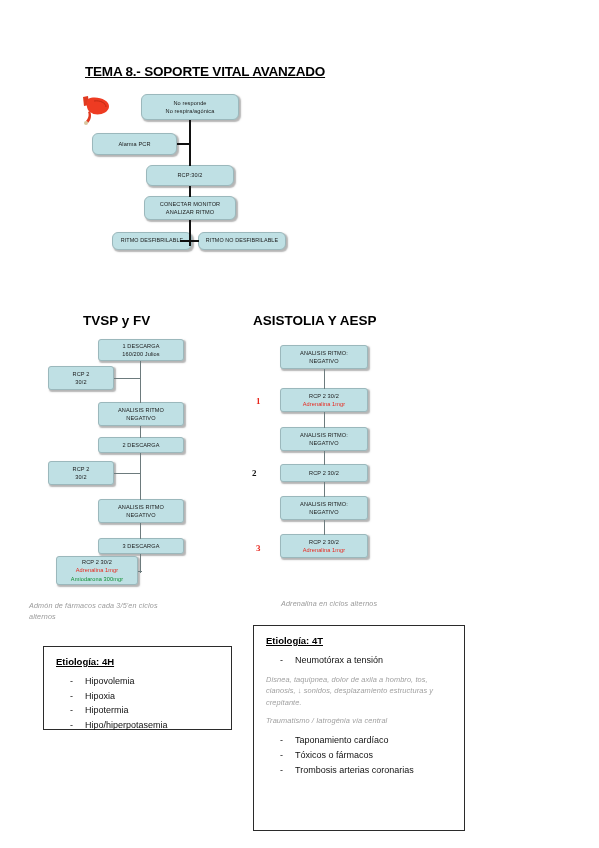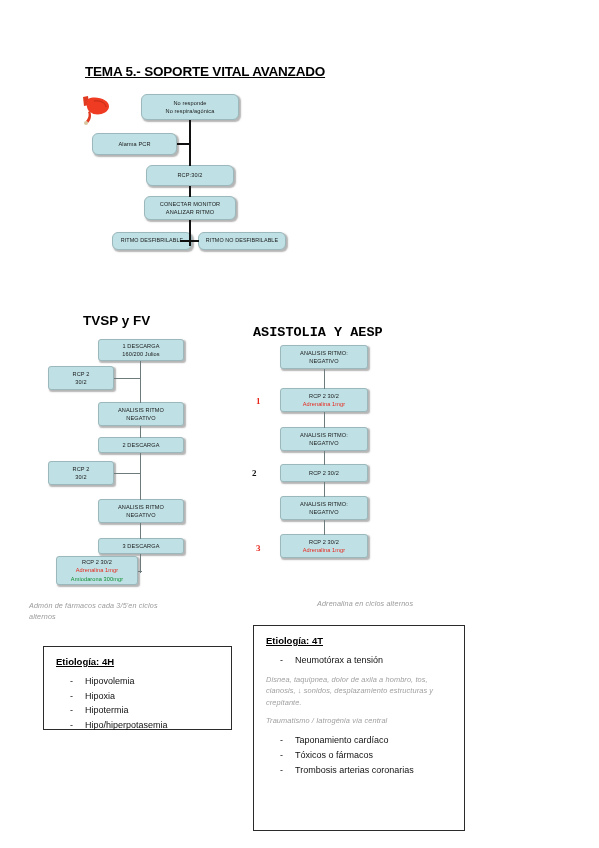--- a/index.html
+++ b/index.html
@@ -117,21 +117,21 @@
     font-style: italic;
     color: #a0a0a0;
     line-height: 1.55;
     margin: 6px 0 7px 0;
     letter-spacing: 0.1px;
   }
 </style>
 </head>
 <body>
 
-<div id="doc-title">TEMA 5.- SOPORTE VITAL AVANZADO</div>
+<div id="doc-title">TEMA 8.- SOPORTE VITAL AVANZADO</div>
 
 <svg id="alert-clipart" viewBox="0 0 34 33">
   <path d="M4 4 L9 3 L10 12 L5 13 Z" fill="#e03a20"></path>
   <path d="M9 6 C17 2, 31 7, 30 14 C29 21, 17 24, 11 19 C7 16, 7 9, 9 6 Z" fill="#ee3b22"></path>
   <path d="M11 18 C13 22, 12 27, 9 30 L7 28 C10 25, 10 21, 9 19 Z" fill="#e03a20"></path>
   <path d="M15 8 C21 7, 27 10, 27 14" stroke="#c02a14" stroke-width="1" fill="none"></path>
   <circle cx="7" cy="30" r="2" fill="#d9c7a0"></circle>
 </svg>
 
 <div class="fbox rounded" style="left:141px; top:94px; width:98px; height:26px;">
@@ -161,21 +161,21 @@
 </div>
 
 <div class="vline" style="left:189px; top:120px; height:46px;"></div>
 <div class="hline" style="left:177px; top:143px; width:13px;"></div>
 <div class="vline" style="left:189px; top:186px; height:11px;"></div>
 <div class="vline" style="left:189px; top:220px; height:26px;"></div>
 <div class="hline" style="left:190px; top:240px; width:9px;"></div>
 <div class="hline" style="left:180px; top:240px; width:11px;"></div>
 
 <div class="col-head" style="left:83px; top:313px;">TVSP y FV</div>
-<div class="col-head" style="left:253px; top:325px;font-family:Liberation Mono, monospace;">ASISTOLIA Y AESP</div>
+<div class="col-head" style="left:253px; top:313px;">ASISTOLIA Y AESP</div>
 
 <div class="fbox" style="left:98px; top:339px; width:86px; height:22px;">
   <span class="ln">1 DESCARGA</span>
   <span class="ln">160/200 Julios</span>
 </div>
 <div class="fbox" style="left:48px; top:366px; width:66px; height:24px;">
   <span class="ln">RCP 2</span>
   <span class="ln">30/2</span>
 </div>
 <div class="fbox" style="left:98px; top:402px; width:86px; height:24px;">
@@ -240,21 +240,21 @@
 <div class="vline thin" style="left:324px; top:369px; height:20px;"></div>
 <div class="vline thin" style="left:324px; top:412px; height:16px;"></div>
 <div class="vline thin" style="left:324px; top:451px; height:14px;"></div>
 <div class="vline thin" style="left:324px; top:482px; height:15px;"></div>
 <div class="vline thin" style="left:324px; top:520px; height:15px;"></div>
 
 <div class="cycle-num red" style="left:256px; top:396px;">1</div>
 <div class="cycle-num black" style="left:252px; top:468px;">2</div>
 <div class="cycle-num red" style="left:256px; top:543px;">3</div>
 
-<div class="note" style="left:281px; top:598px; width:170px;margin-left:36px;">Adrenalina en ciclos alternos</div>
+<div class="note" style="left:281px; top:598px; width:170px;">Adrenalina en ciclos alternos</div>
 
 <div class="etio" style="left:43px; top:646px; width:189px; height:84px;">
   <div class="etio-title">Etiología: 4H</div>
   <ul>
     <li>
         <span class="dash">-</span>
         <span>Hipovolemia</span>
       </li>
     <li>
         <span class="dash">-</span>

